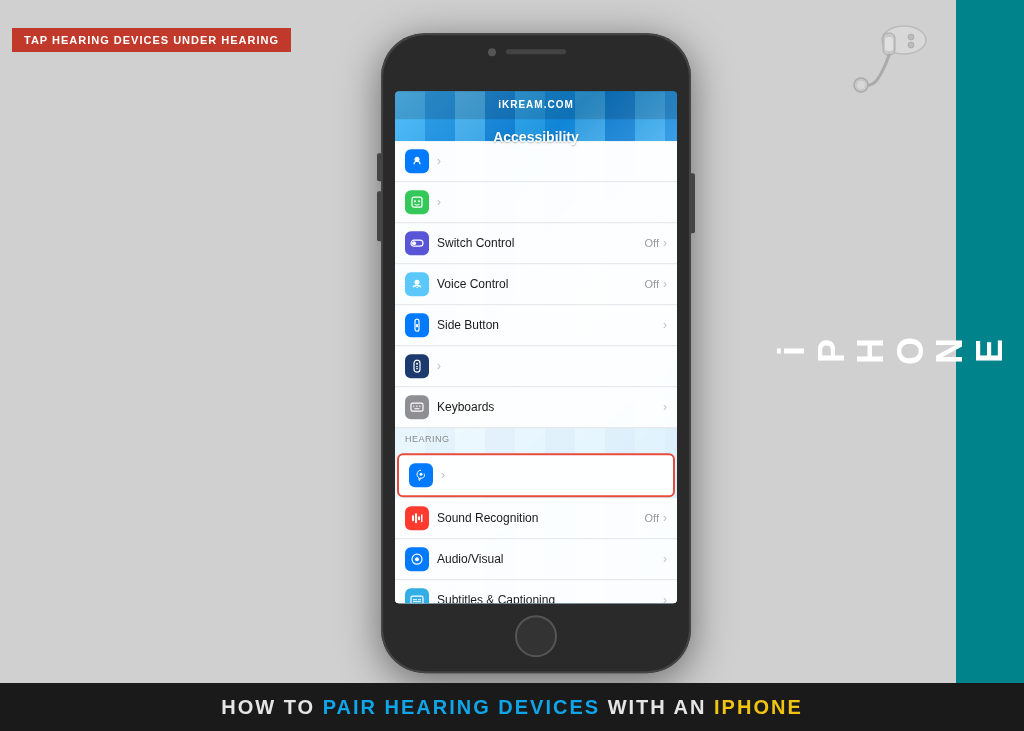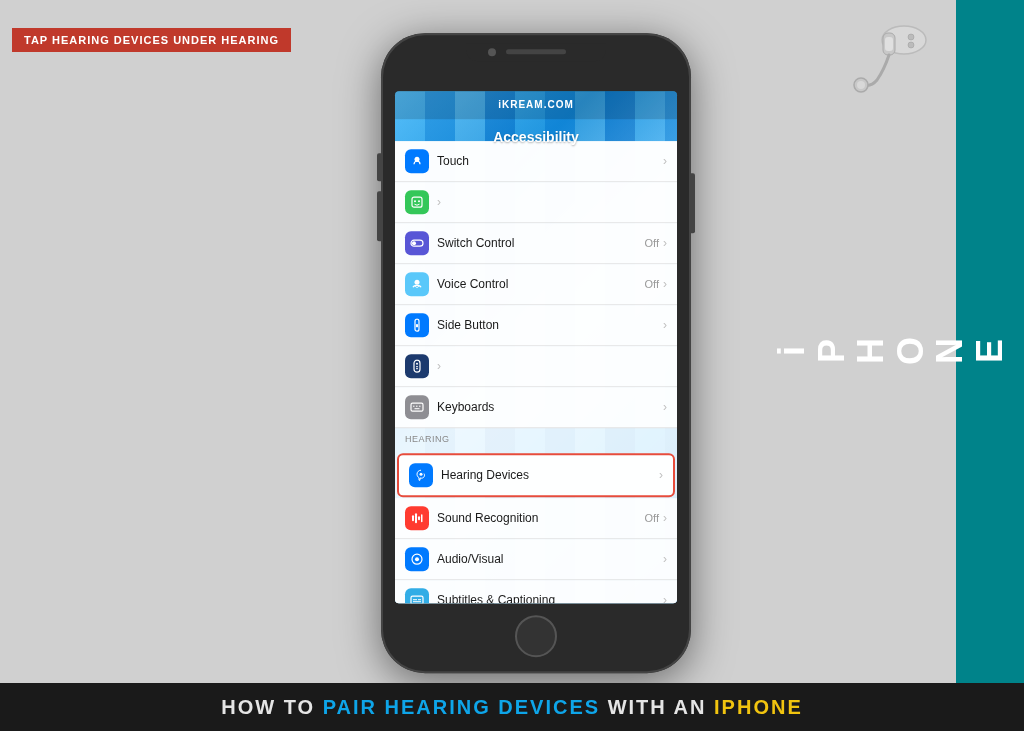--- a/index.html
+++ b/index.html
@@ -390,21 +390,20 @@
 
         <div class="settings-list" style="top:50px;">
 
           <div class="settings-row">
             <div class="settings-icon icon-blue">
               <svg width="14" height="14" viewBox="0 0 14 14" fill="white">
                   <circle cx="7" cy="5" r="2.5"></circle>
                   <path d="M4 10c0-2 1.5-3 3-3s3 1 3 3" stroke="white" stroke-width="1.2" fill="none"></path>
                 </svg>
             </div>
-            <span class="settings-label">Touch</span>
             <span class="chevron">›</span>
           </div>
 
           <div class="settings-row">
             <div class="settings-icon icon-green">
               <svg width="14" height="14" viewBox="0 0 14 14" fill="none">
                   <rect x="2" y="2" width="10" height="10" rx="2" stroke="white" stroke-width="1.2"></rect>
                   <circle cx="5" cy="6" r="1" fill="white"></circle>
                   <circle cx="9" cy="6" r="1" fill="white"></circle>
                   <path d="M4.5 9 Q7 11 9.5 9" stroke="white" stroke-width="1" fill="none"></path>
@@ -477,21 +476,20 @@
 
           <div class="section-header">HEARING</div>
 
           <div class="settings-row highlighted">
             <div class="settings-icon icon-hearing">
               <svg width="14" height="14" viewBox="0 0 14 14" fill="white">
                   <path d="M7 2C4.8 2 3 3.8 3 6c0 1.5.8 2.8 2 3.5v2.5h1v-2.2C6.6 9.9 7 10 7.5 10c1.7 0 3-1.3 3-3 0-.6-.2-1.2-.5-1.6" stroke="white" stroke-width="1" fill="none"></path>
                   <circle cx="7" cy="6" r="1.5" fill="white"></circle>
                 </svg>
             </div>
-            <span class="settings-label" style="font-weight:500;">Hearing Devices</span>
             <span class="chevron">›</span>
           </div>
 
           <div class="settings-row">
             <div class="settings-icon icon-red">
               <svg width="14" height="14" viewBox="0 0 14 14" fill="white">
                   <rect x="2" y="4" width="2" height="6" rx="1" fill="white"></rect>
                   <rect x="5" y="2" width="2" height="10" rx="1" fill="white"></rect>
                   <rect x="8" y="5" width="2" height="4" rx="1" fill="white"></rect>
                   <rect x="11" y="3" width="1.5" height="8" rx="0.75" fill="white"></rect>

